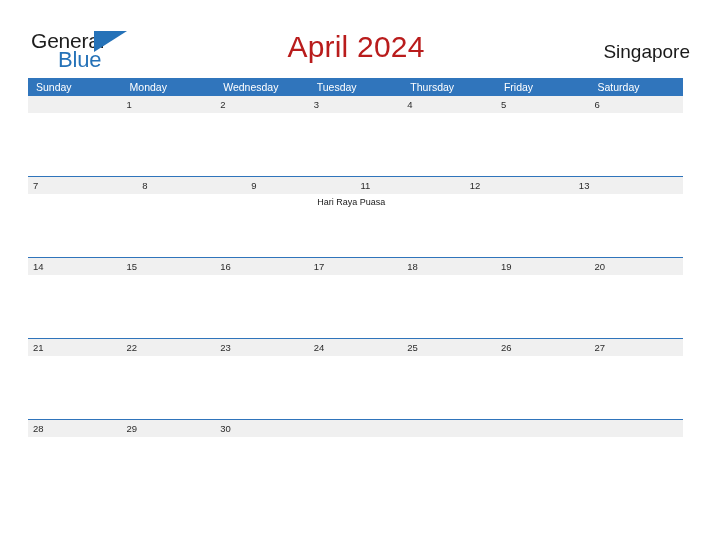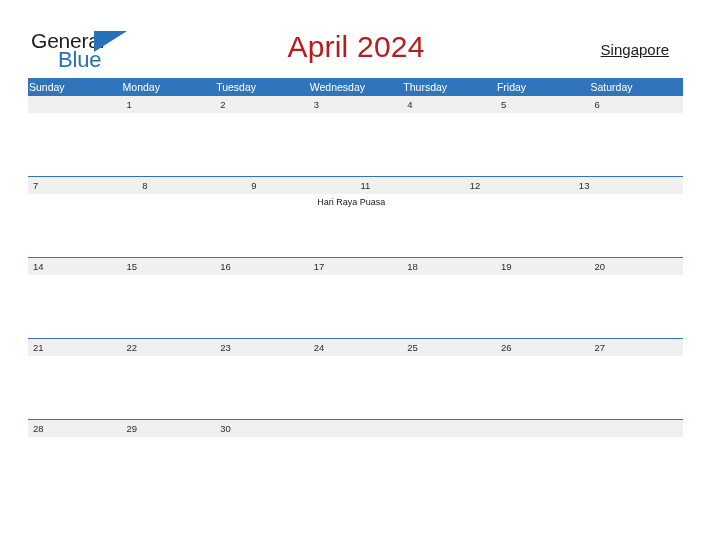--- a/index.html
+++ b/index.html
@@ -75,46 +75,45 @@
     width: 712px;
     text-align: center;
     font-size: 30px;
     color: #b91c1c;
     font-family: "Liberation Sans", sans-serif;
     letter-spacing: 0.2px;
   }
 
   .locale {
     position: absolute;
-    right: 43px;
+    right: 22px;
     top: 41px;
-    font-size: 15px;
+    font-size: 19px;
     color: #1a1a1a;
     white-space: nowrap;
-    text-decoration: underline;
   }
 
   
   .calendar {
     position: absolute;
     left: 28px;
     top: 78px;
     width: 655px;
   }
 
   .weekday-row {
     display: flex;
     width: 100%;
     height: 18px;
     background: #3075bc;
   }
   .weekday-cell {
     flex: 1 1 0;
     box-sizing: border-box;
-    padding-left: 1px;
+    padding-left: 8px;
     font-size: 10.5px;
     line-height: 18px;
     color: #ffffff;
     white-space: nowrap;
     overflow: hidden;
   }
 
   .week-row {
     width: 100%;
     border-top: 1.5px solid #2f74bb;
@@ -175,22 +174,22 @@
 
     <div class="locale">Singapore</div>
 
   </div>
 
   <div class="calendar">
 
     <div class="weekday-row">
       <div class="weekday-cell">Sunday</div>
       <div class="weekday-cell">Monday</div>
+      <div class="weekday-cell">Wednesday</div>
       <div class="weekday-cell">Tuesday</div>
-      <div class="weekday-cell">Wednesday</div>
       <div class="weekday-cell">Thursday</div>
       <div class="weekday-cell">Friday</div>
       <div class="weekday-cell">Saturday</div>
     </div>
 
     <div class="week-row first">
       <div class="day-band">
         <div class="day-num"></div>
         <div class="day-num">1</div>
         <div class="day-num">2</div>

